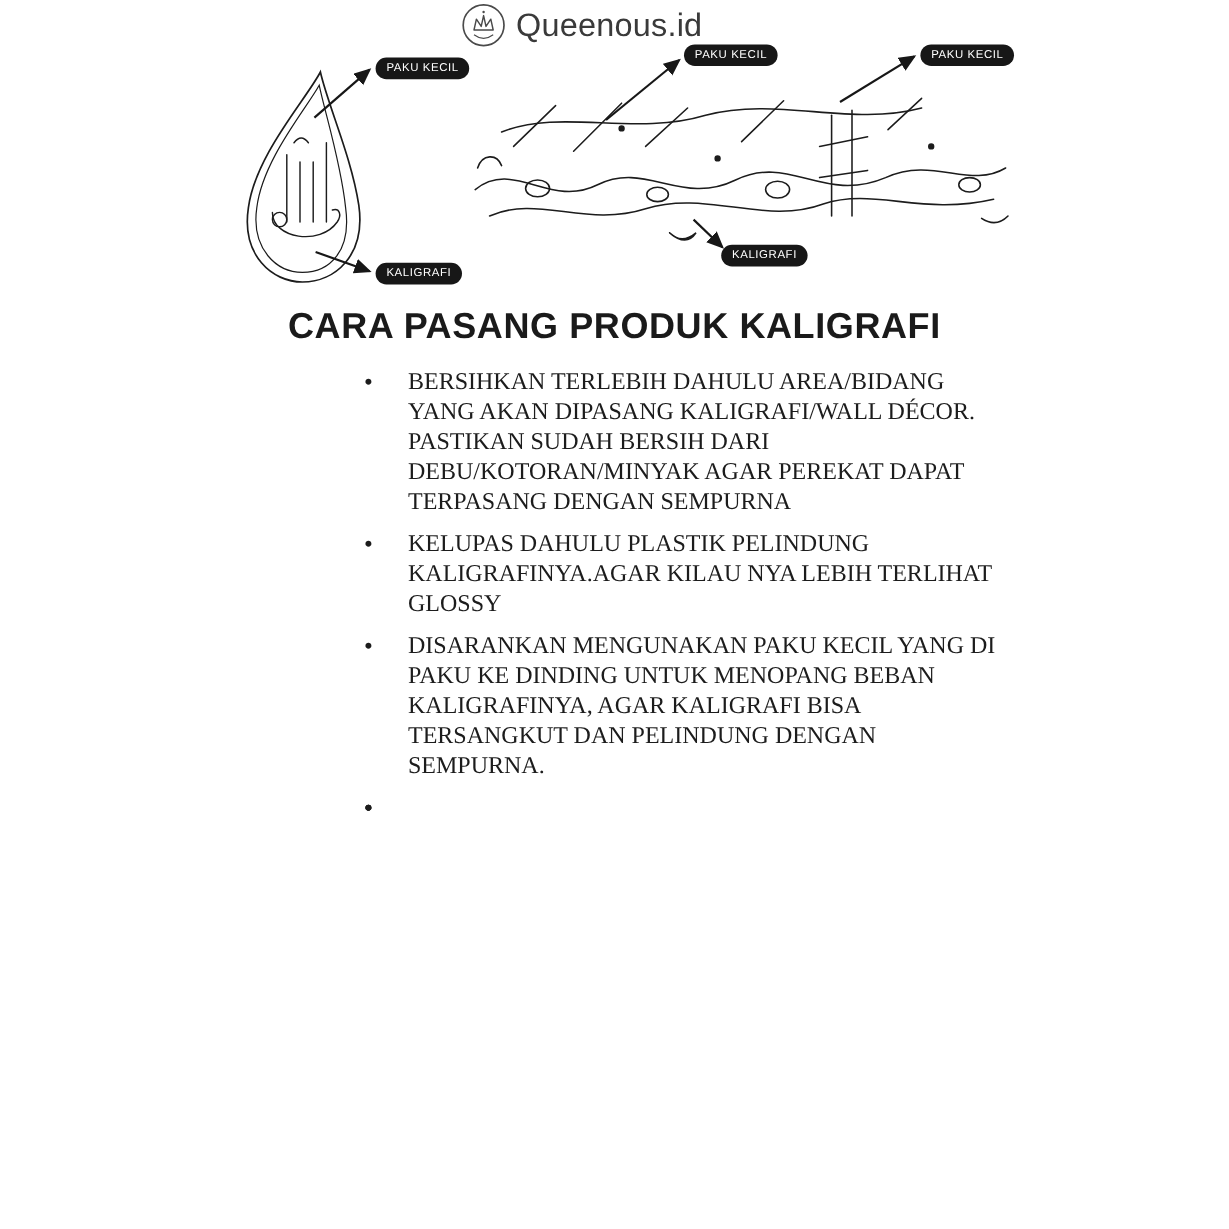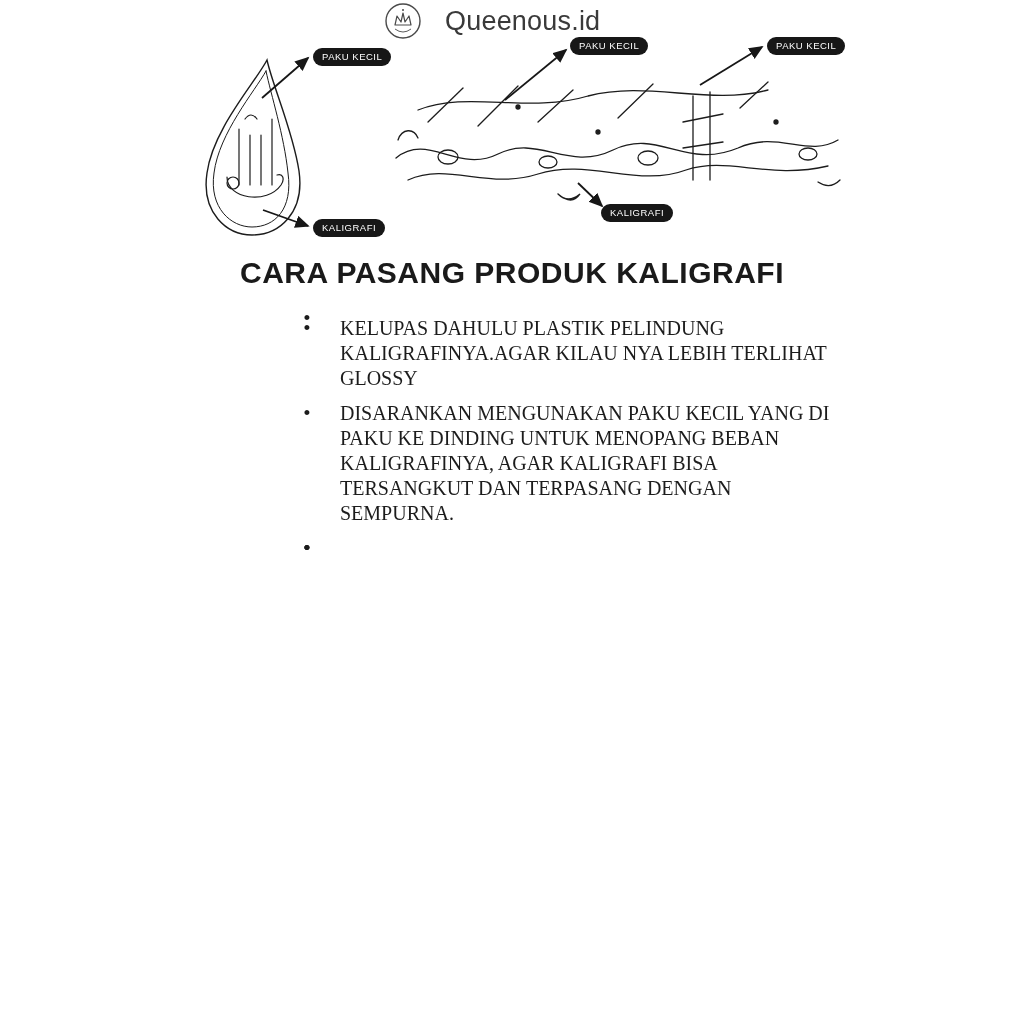--- a/index.html
+++ b/index.html
@@ -2,21 +2,21 @@
 <html><head>
 <meta charset="utf-8">
 <style>
   html,body { margin:0; padding:0; background:#ffffff; }
   .canvas {
     position:relative; width:1024px; height:1024px; background:#ffffff;
     font-family:"Liberation Sans", sans-serif; color:#1f1f1f; overflow:hidden;
   }
 
   
-  .brand { position:absolute; left:383px; top:1px; display:flex; align-items:center; gap:22px; }
+  .brand { position:absolute; left:383px; top:1px; display:flex; align-items:center; gap:7px; }
   .brand-name { font-size:27px; color:#3a3a3a; letter-spacing:0.2px; }
 
   
   .art { position:absolute; }
   .art-drop { left:193px; top:57px; }
   .art-bismillah { left:388px; top:62px; }
   .arrow-layer { position:absolute; left:0; top:0; pointer-events:none; }
 
   .pill {
     position:absolute; background:#171717; color:#ffffff;
@@ -123,28 +123,29 @@
   <span class="pill pill-drop-kaligrafi">KALIGRAFI</span>
   <span class="pill pill-bis-paku-1">PAKU KECIL</span>
   <span class="pill pill-bis-paku-2">PAKU KECIL</span>
   <span class="pill pill-bis-kaligrafi">KALIGRAFI</span>
 
   <h1 class="title">CARA PASANG PRODUK KALIGRAFI</h1>
 
   <ul class="instructions">
     <li>
       <span class="dot">•</span>
+      <span>BERSIHKAN TERLEBIH DAHULU AREA/BIDANG YANG AKAN DIPASANG KALIGRAFI/WALL DÉCOR. PASTIKAN SUDAH BERSIH DARI DEBU/KOTORAN/MINYAK AGAR PEREKAT DAPAT TERPASANG DENGAN SEMPURNA</span>
     </li>
     <li>
       <span class="dot">•</span>
       <span>KELUPAS DAHULU PLASTIK PELINDUNG KALIGRAFINYA.AGAR KILAU NYA LEBIH TERLIHAT GLOSSY</span>
     </li>
     <li>
       <span class="dot">•</span>
-      <span>DISARANKAN MENGUNAKAN PAKU KECIL YANG DI PAKU KE DINDING UNTUK MENOPANG BEBAN KALIGRAFINYA, AGAR KALIGRAFI BISA TERSANGKUT DAN TERPASANG DENGAN SEMPURNA.</span>
+      <span>DISARANKAN MENGUNAKAN PAKU KECIL YANG DI PAKU KE DINDING UNTUK MENOPANG BEBAN KALIGRAFINYA, AGAR KALIGRAFI BISA TERSANGKUT DAN PELINDUNG DENGAN SEMPURNA.</span>
     </li>
     <li>
       <span class="dot">•</span>
     </li>
     <li>
       <span class="dot">•</span>
     </li>
     <li>
       <span class="dot">•</span>
     </li>

